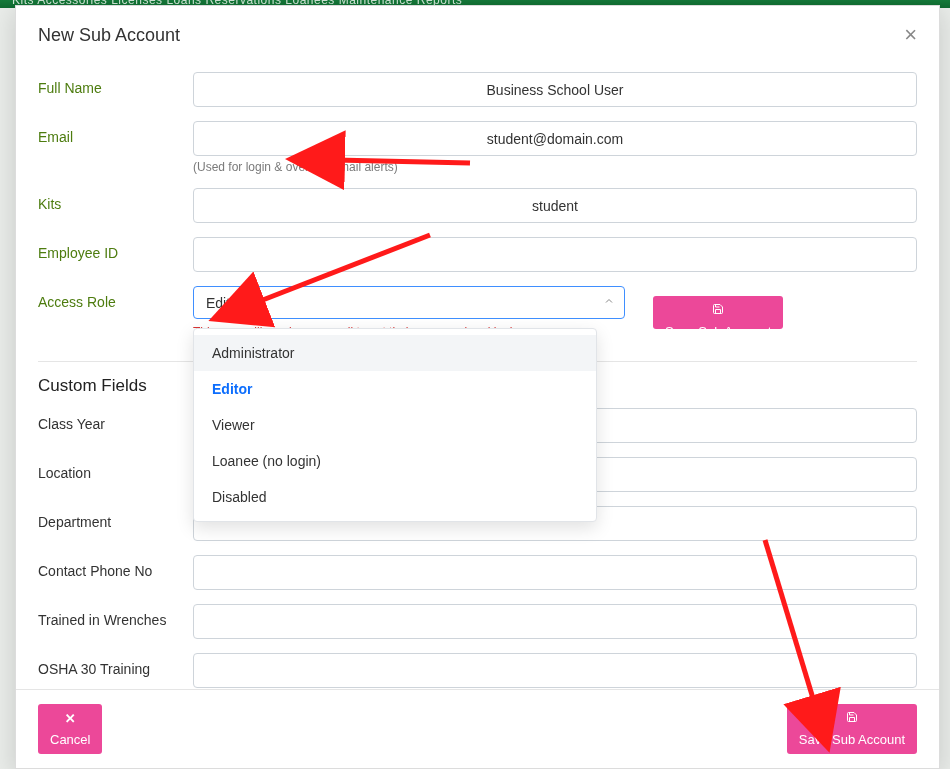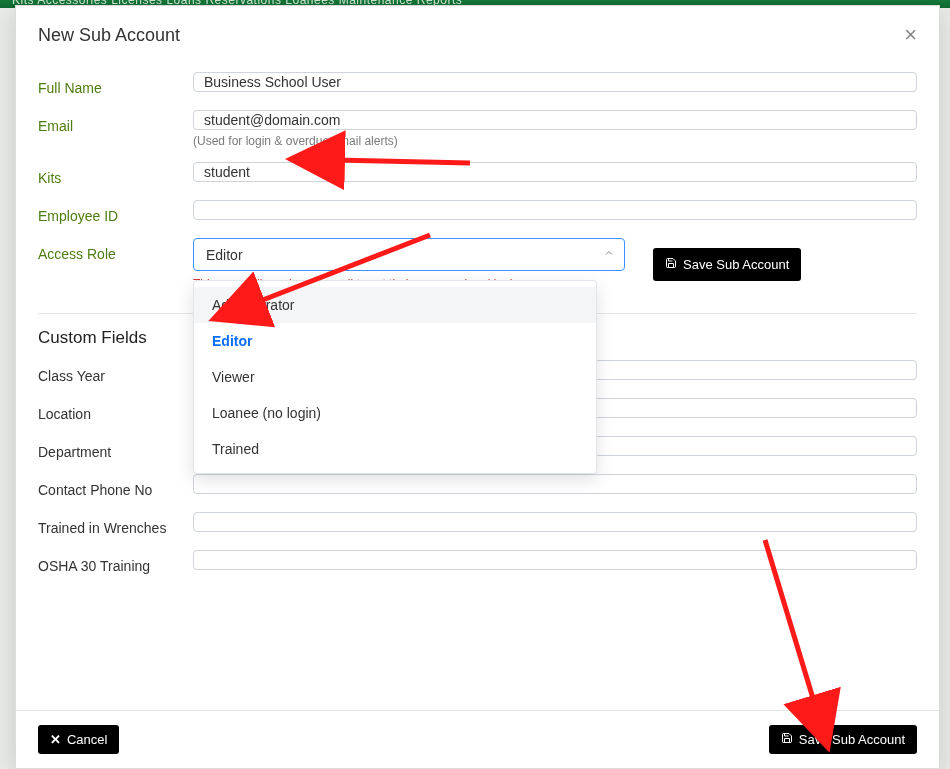--- a/index.html
+++ b/index.html
@@ -8,33 +8,33 @@
   .bg-topbar { position: absolute; top: 0; left: 0; right: 0; height: 8px; background: linear-gradient(#157a3a, #0f6a30); }
   .bg-topmenu { position: absolute; top: 0; left: 0; right: 0; height: 8px; color: #d0e6d6; font-size: 12px; padding-left: 12px; line-height: 0px; overflow: hidden; letter-spacing: 0.5px;}
   .modal { position: absolute; top: 5px; left: 15px; right: 10px; bottom: 0; background: #fff; border: 1px solid #dcdcdc; box-shadow: 0 6px 24px rgba(0,0,0,0.15); display: flex; flex-direction: column; }
   .modal-header { display: flex; justify-content: space-between; align-items: center; padding: 18px 22px 16px 22px; }
   .modal-title { font-size: 18px; font-weight: 400; color: #333; }
   .close-btn { background: none; border: none; font-size: 22px; color: #888; cursor: pointer; line-height: 1; }
   .modal-body { padding: 10px 22px 0 22px; flex: 1; overflow: hidden; }
   .form-row { display: flex; align-items: flex-start; margin-bottom: 14px; }
   .form-label { width: 155px; flex: 0 0 155px; padding-top: 8px; font-size: 14px; color: #4d7c0f; }
   .form-field { flex: 1; }
-  .text-input { width: 100%; height: 20px; border: 1px solid #ced4da; border-radius: 4px; padding: 0 10px; font-size: 14px; color: #333; }
+  .text-input { width: 100%; height: 35px; border: 1px solid #ced4da; border-radius: 4px; padding: 0 10px; font-size: 14px; color: #333; text-align: center; }
   .hint { font-size: 12px; color: #7a7a7a; margin-top: 4px; }
   .access-row .form-field { display: flex; align-items: center; gap: 28px; }
   .select-wrap { position: relative; width: 432px; }
   .select-display { width: 100%; height: 33px; border: 1px solid #3f8fff; border-radius: 4px; padding: 0 30px 0 12px; font-size: 14px; color: #333; background: #fff; display: flex; align-items: center; cursor: pointer; }
   .chev { position: absolute; right: 10px; top: 8px; color: #888; }
   .warn { font-size: 12px; color: #d93434; margin-top: 6px; }
   .dropdown { position: absolute; top: 42px; left: 0; width: 404px; background: #fff; border: 1px solid #e1e4e8; border-radius: 4px; box-shadow: 0 6px 18px rgba(0,0,0,0.12); z-index: 50; padding: 6px 0; }
   .dd-item { padding: 10px 18px; font-size: 14px; color: #333; cursor: pointer; }
   .dd-item.hovered { background: #f3f5f7; }
   .dd-item.selected { color: #0d6efd; font-weight: 700; }
   .btn { display: inline-flex; align-items: center; gap: 6px; border: none; border-radius: 3px; padding: 7px 12px; font-size: 13px; cursor: pointer; }
-  .btn-dark { background: #000000; color: #fff; }
+  .btn-dark { background: #ec4899; color: #fff; flex-direction: column; }
   .section-divider { border: none; border-top: 1px solid #e5e5e5; margin: 22px 0 14px 0; }
   .section-title { font-size: 17px; font-weight: 500; margin-bottom: 12px; color: #222; }
   .custom-row { display: flex; align-items: flex-start; margin-bottom: 14px; }
   .custom-label { width: 155px; flex: 0 0 155px; padding-top: 8px; font-size: 14px; color: #333; }
   .modal-footer { border-top: 1px solid #e5e5e5; padding: 14px 22px; display: flex; justify-content: space-between; align-items: center; background: #fff; }
   .icon-sm { width: 12px; height: 12px; display: inline-block; }
   
   .arrow { position: absolute; pointer-events: none; z-index: 200; }
 </style>
 </head>
@@ -96,21 +96,21 @@
                 </svg>
             </span>
           </div>
           <div class="warn">This user will receive an email to set their password and login</div>
 
           <div class="dropdown">
             <div class="dd-item hovered">Administrator</div>
             <div class="dd-item selected">Editor</div>
             <div class="dd-item">Viewer</div>
             <div class="dd-item">Loanee (no login)</div>
-            <div class="dd-item">Trained</div>
+            <div class="dd-item">Disabled</div>
           </div>
         </div>
         <button class="btn btn-dark" style="height:33px;">
           <span>
             <svg class="icon-sm" viewBox="0 0 24 24" fill="none" stroke="currentColor" stroke-width="2">
                 <path d="M19 21H5a2 2 0 0 1-2-2V5a2 2 0 0 1 2-2h11l5 5v11a2 2 0 0 1-2 2z"></path>
                 <polyline points="17 21 17 13 7 13 7 21"></polyline>
                 <polyline points="7 3 7 8 15 8"></polyline>
               </svg>
           </span>

